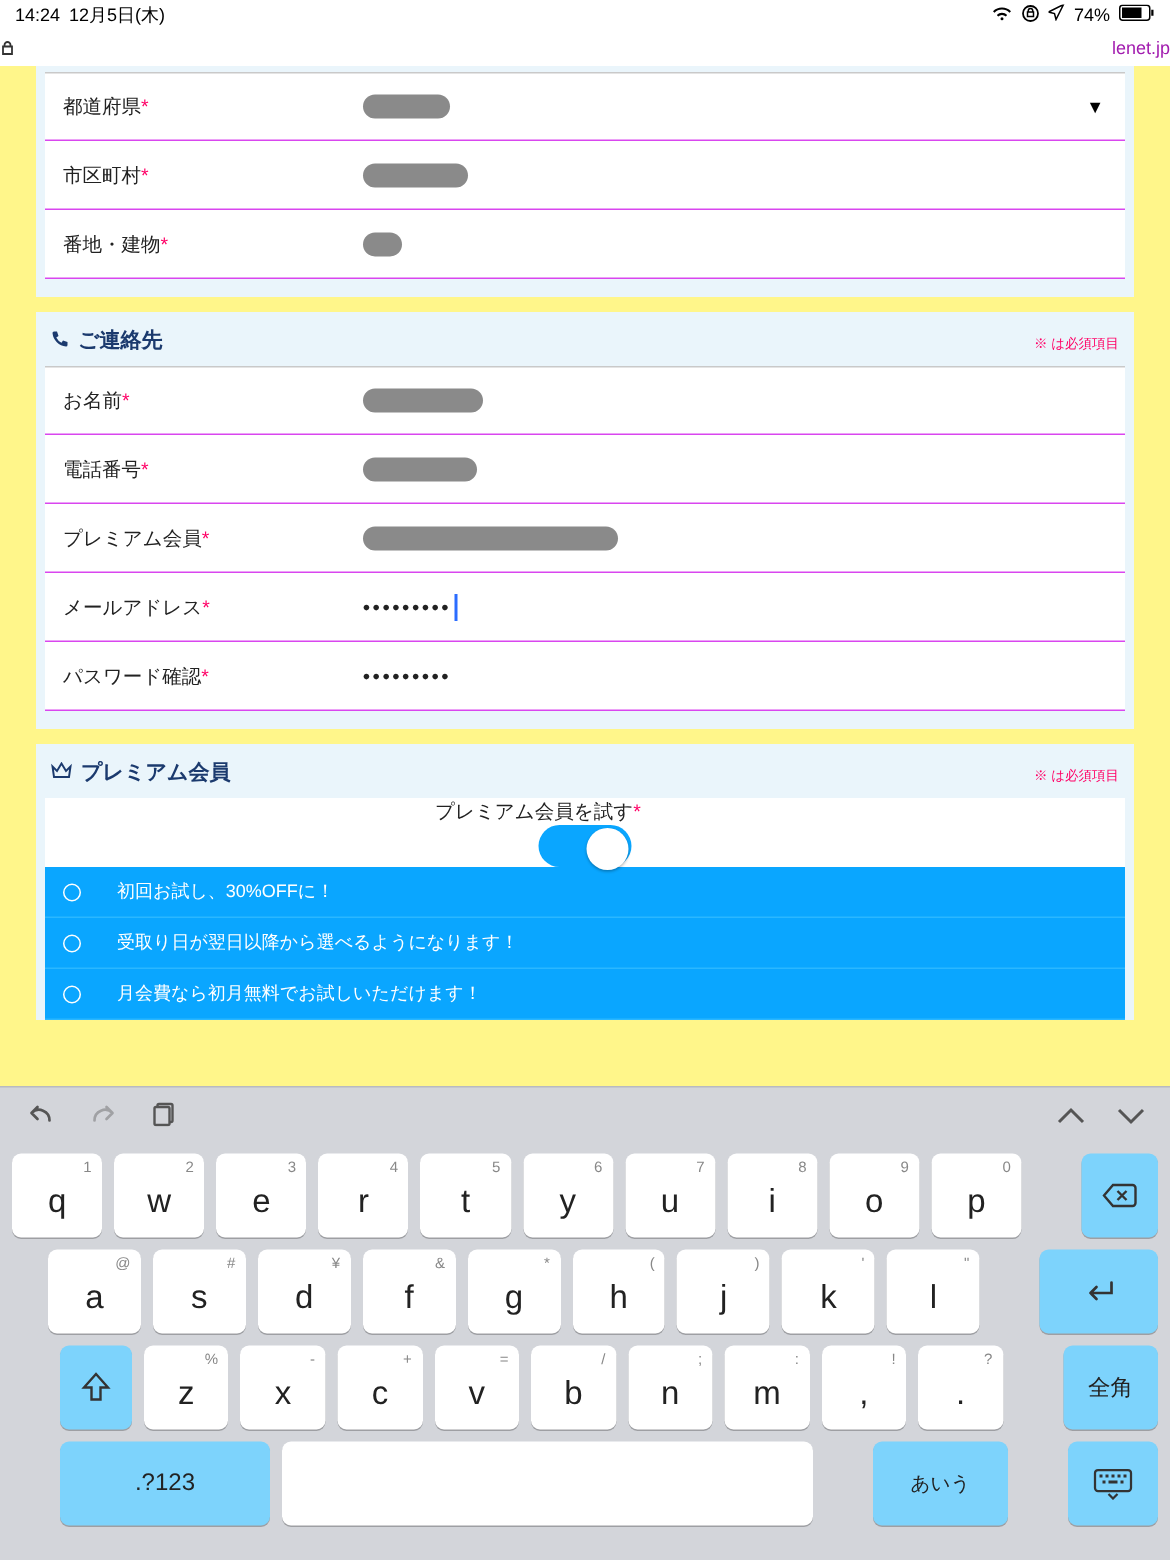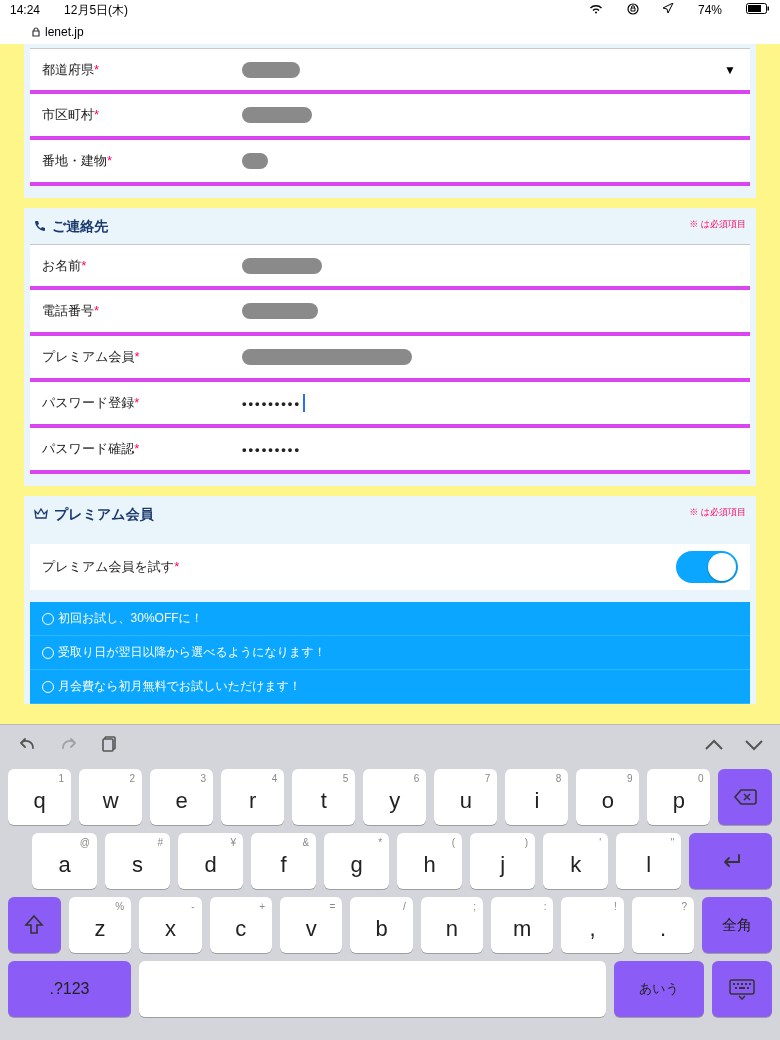--- a/index.html
+++ b/index.html
@@ -1,49 +1,49 @@
 <!DOCTYPE html>
 <html><head>
 <meta charset="utf-8">
 <style>
   * { box-sizing: border-box; margin: 0; padding: 0; }
   html, body { width: 780px; height: 1040px; font-family: -apple-system, "Hiragino Sans", sans-serif; overflow: hidden; background: #fff; }
   .status-bar { height: 20px; display: flex; justify-content: space-between; align-items: center; padding: 0 10px; font-size: 12px; font-weight: 500; }
-  .status-left, .status-right { display: flex; gap: 24px; align-items: center; }
-  .url-bar { height: 24px; text-align: center; font-size: 12px; color: #000000; display: flex; justify-content: flex-start; align-items: center; gap: 4px; padding-left: 31px; }
+  .status-left, .status-right { display: flex; gap: 6px; align-items: center; }
+  .url-bar { height: 24px; text-align: center; font-size: 12px; color: #a21caf; display: flex; justify-content: space-between; align-items: center; gap: 4px; }
   .content-wrap { height: 680px; background: #fff68a; padding: 0 24px; overflow: hidden; }
   .form-panel { background: #eaf5fb; padding: 0 0 12px 0; margin-bottom: 10px; }
-  .section-head { display: flex; justify-content: space-between; align-items: flex-start; padding: 10px 10px 8px 10px; }
+  .section-head { display: flex; justify-content: space-between; align-items: flex-end; padding: 10px 10px 8px 10px; }
   .section-title { font-size: 14px; font-weight: 700; color: #1b3a6e; display: flex; align-items: center; gap: 6px; }
   .required-note { font-size: 9px; color: #f06; }
-  .form-row { background: #fff; border-bottom: 4px solid #d946ef; display: flex; align-items: center; height: 46px; padding: 0 12px; margin: 0 6px; position: relative; }
+  .form-row { background: #fff; border-bottom: 1px solid #d946ef; display: flex; align-items: center; height: 46px; padding: 0 12px; margin: 0 6px; position: relative; }
   .form-row.first { border-top: 1px solid #c9c9c9; }
   .label { width: 200px; font-size: 13px; color: #222; }
   .req { color: #f06; }
   .value { flex: 1; font-size: 13px; color: #222; display: flex; align-items: center; }
   .smudge { display: inline-block; background: #8a8a8a; border-radius: 10px; height: 16px; }
   .chevron { position: absolute; right: 14px; font-size: 12px; }
   .cursor-bar { display: inline-block; width: 2px; height: 18px; background: #2b6cff; margin-left: 2px; vertical-align: middle; }
-  .toggle-row { background: #fff; display: flex; align-items: center; justify-content: space-between; height: 46px; padding: 0 12px; margin: 12px 6px; }
+  .toggle-row { background: #fff; display: flex; align-items: center; justify-content: space-between; height: 46px; padding: 0 12px; margin: 0 6px; flex-direction: column; }
   .toggle { width: 62px; height: 32px; background: #0aa6ff; border-radius: 16px; position: relative; }
   .toggle-knob { width: 28px; height: 28px; background: #fff; border-radius: 50%; position: absolute; top: 2px; right: 2px; box-shadow: 0 1px 2px rgba(0,0,0,.3); }
-  .benefit { background: #0aa6ff; color: #fff; font-size: 12px; padding: 8px 12px; margin: 0 6px; border-bottom: 1px solid #2bb7ff; display: flex; align-items: center; gap: 4px; }
+  .benefit { background: #0aa6ff; color: #fff; font-size: 12px; padding: 8px 12px; margin: 0 6px; border-bottom: 1px solid #2bb7ff; display: flex; align-items: center; gap: 24px; }
   .circle { width: 12px; height: 12px; border: 1.5px solid #fff; border-radius: 50%; flex-shrink: 0; }
 
   
   .kb { position: absolute; bottom: 0; left: 0; width: 780px; height: 316px; background: #d3d5da; border-top: 1px solid #b8bac0; }
   .kb-top { height: 40px; display: flex; justify-content: space-between; align-items: center; padding: 0 16px; }
   .kb-top-left, .kb-top-right { display: flex; gap: 20px; color: #555; font-size: 20px; }
   .kb-rows { padding: 4px 8px 8px; }
   .krow { display: flex; gap: 8px; margin-bottom: 8px; justify-content: center; }
   .key { background: #fff; border-radius: 6px; box-shadow: 0 1px 0 rgba(0,0,0,.25); display: flex; flex-direction: column; align-items: center; justify-content: center; height: 56px; position: relative; }
   .key .sec { position: absolute; top: 4px; right: 7px; font-size: 10px; color: #888; }
   .key .main { font-size: 22px; color: #222; margin-top: 8px; }
   .key.w1 { width: 66px; }
-  .key.gray { background: #8b5cf6; }
+  .key.gray { background: #7dd3fc; margin-left: 32px; }
   .key.gray .main { color: #222; }
   .key.wspace { flex: 1; }
   .krow.bottom { align-items: stretch; }
   .key.shift svg, .key.back svg { width: 26px; height: 26px; }
   .key.kbbtn { width: 60px; }
   .key.zen { width: 74px; }
   .key.zen .main { font-size: 15px; margin-top: 0; }
   .key.aiu .main { font-size: 13px; margin-top: 0; }
   .lock-ic { width: 10px; height: 10px; }
 </style>
@@ -141,21 +141,21 @@
             <span class="smudge" style="width:76px"></span>
           </div>
         </div>
         <div class="form-row">
           <div class="label"><span>プレミアム会員</span><span class="req">*</span></div>
           <div class="value">
             <span class="smudge" style="width:170px"></span>
           </div>
         </div>
         <div class="form-row">
-          <div class="label"><span>パスワード登録</span><span class="req">*</span></div>
+          <div class="label"><span>メールアドレス</span><span class="req">*</span></div>
           <div class="value">
             <span style="letter-spacing:2px;font-weight:700">•••••••••</span>
             <span class="cursor-bar"></span>
           </div>
         </div>
         <div class="form-row">
           <div class="label"><span>パスワード確認</span><span class="req">*</span></div>
           <div class="value">
             <span style="letter-spacing:2px;font-weight:700">•••••••••</span>
           </div>
@@ -355,21 +355,21 @@
         </div>
         <div class="key w1">
           <span class="sec">?</span>
           <span class="main">.</span>
         </div>
         <div class="key gray zen">
           <span class="main">全角</span>
         </div>
       </div>
     <div class="krow bottom">
-      <div class="key gray" style="width:123px">
+      <div class="key gray" style="width:140px">
           <span class="main" style="font-size:16px;margin-top:0">.?123</span>
         </div>
       <div class="key wspace"></div>
       <div class="key gray aiu" style="width:90px">
           <span class="main">あいう</span>
         </div>
       <div class="key gray kbbtn">
         <svg width="28" height="22" viewBox="0 0 28 22">
             <rect x="2" y="2" width="24" height="14" rx="2" fill="none" stroke="#333" stroke-width="1.5"></rect>
             <g fill="#333">

